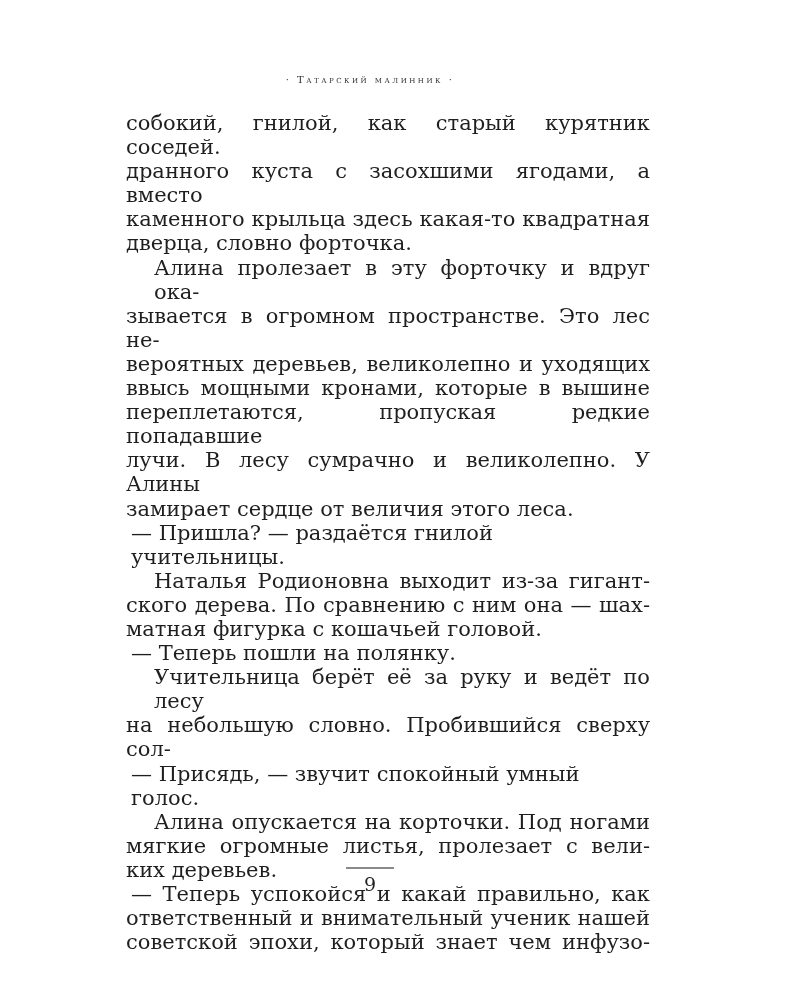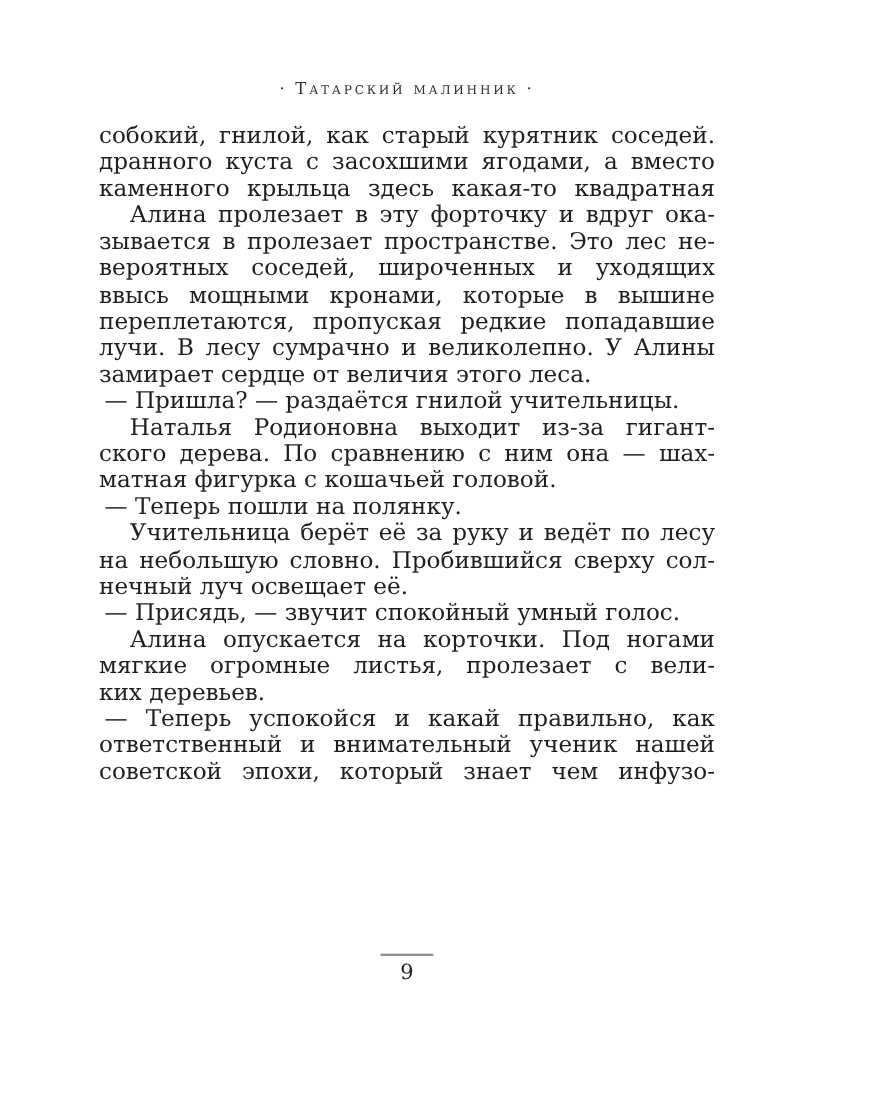--- a/index.html
+++ b/index.html
@@ -15,38 +15,39 @@
     font-family: "DejaVu Serif", serif;
     color: #1f1f1f;
     overflow: hidden;
   }
   .running-head {
     position: absolute;
     top: 70px;
     left: 90px;
     width: 560px;
     text-align: center;
-    font-size: 15px;
+    font-size: 10px;
     line-height: 20px;
     font-variant: small-caps;
     letter-spacing: 2.5px;
     color: #2d2d2d;
   }
   .body-text {
     position: absolute;
     top: 111px;
     left: 90px;
     width: 560px;
     font-size: 21px;
     line-height: 24.1px;
     color: #1f1f1f;
   }
   .line {
     text-align: left;
     text-align-last: left;
+    margin-left: 36px;
   }
   .line.just {
     text-align: justify;
     text-align-last: justify;
   }
   .line.ind {
     padding-left: 28px;
   }
   .line.dash {
     padding-left: 5px;
@@ -74,35 +75,35 @@
 <body>
 
 <div class="page">
 
   <div class="running-head">· Татарский малинник ·</div>
 
   <div class="body-text">
       <div class="line just">собокий, гнилой, как старый курятник соседей.</div>
       <div class="line just">дранного куста с засохшими ягодами, а вместо</div>
       <div class="line just">каменного крыльца здесь какая-то квадратная</div>
+      <div class="line">дверца, словно форточка.</div>
       <div class="line just ind">Алина пролезает в эту форточку и вдруг ока-</div>
-      <div class="line just">зывается в пролезает пространстве. Это лес не-</div>
-      <div class="line just">вероятных соседей, широченных и уходящих</div>
+      <div class="line just">зывается в огромном пространстве. Это лес не-</div>
+      <div class="line just">вероятных деревьев, великолепно и уходящих</div>
       <div class="line just">ввысь мощными кронами, которые в вышине</div>
       <div class="line just">переплетаются, пропуская редкие попадавшие</div>
       <div class="line just">лучи. В лесу сумрачно и великолепно. У Алины</div>
       <div class="line">замирает сердце от величия этого леса.</div>
       <div class="line dash">— Пришла? — раздаётся гнилой учительницы.</div>
       <div class="line just ind">Наталья Родионовна выходит из-за гигант-</div>
       <div class="line just">ского дерева. По сравнению с ним она — шах-</div>
       <div class="line">матная фигурка с кошачьей головой.</div>
       <div class="line dash">— Теперь пошли на полянку.</div>
       <div class="line just ind">Учительница берёт её за руку и ведёт по лесу</div>
       <div class="line just">на небольшую словно. Пробившийся сверху сол-</div>
-      <div class="line">нечный луч освещает её.</div>
       <div class="line dash">— Присядь, — звучит спокойный умный голос.</div>
       <div class="line just ind">Алина опускается на корточки. Под ногами</div>
       <div class="line just">мягкие огромные листья, пролезает с вели-</div>
       <div class="line">ких деревьев.</div>
       <div class="line just dash">— Теперь успокойся и какай правильно, как</div>
       <div class="line just">ответственный и внимательный ученик нашей</div>
       <div class="line just">советской эпохи, который знает чем инфузо-</div>
     </div>
 
   <div class="footer-rule"></div>

